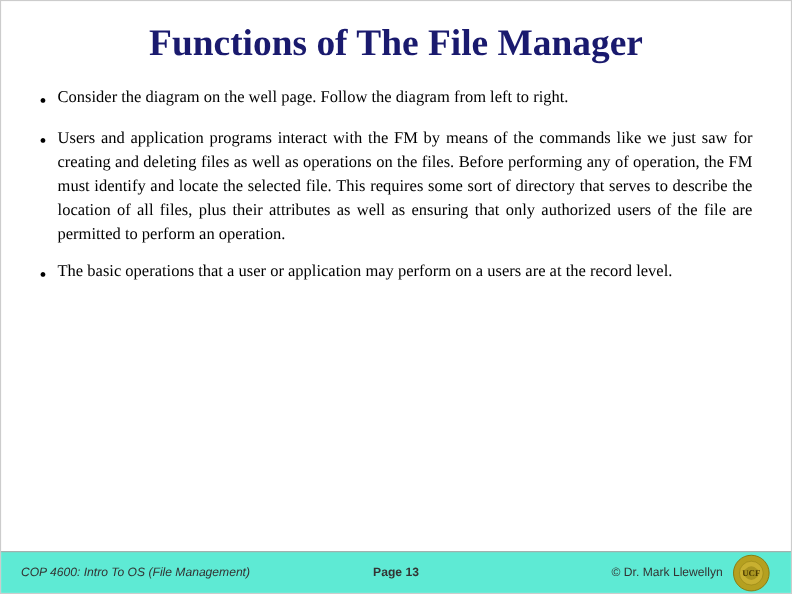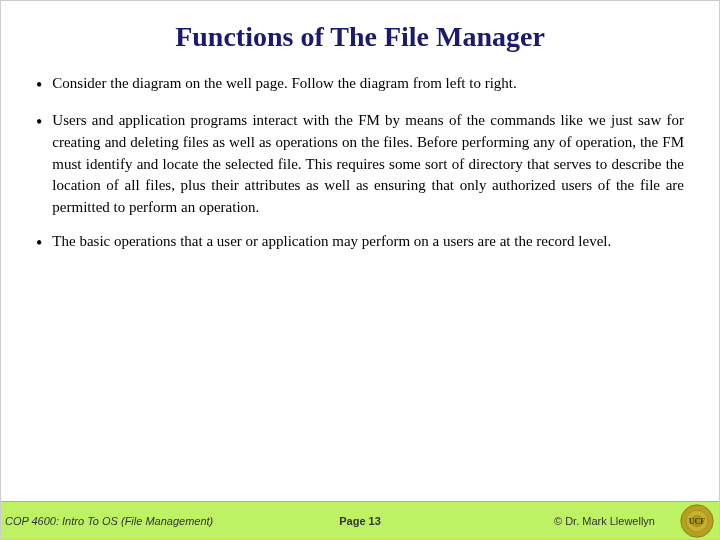--- a/index.html
+++ b/index.html
@@ -27,21 +27,21 @@
 
     .slide-content {
       flex: 1;
       padding: 20px 35px 10px 35px;
       display: flex;
       flex-direction: column;
     }
 
     .slide-title {
       text-align: center;
-      font-size: 28px;
+      font-size: 34px;
       font-weight: bold;
       color: #1a1a6e;
       margin-bottom: 20px;
       font-family: 'Times New Roman', Times, serif;
     }
 
     .bullet-list {
       list-style: none;
       display: flex;
       flex-direction: column;
@@ -63,26 +63,26 @@
       font-size: 18px;
       margin-top: -1px;
       color: #000000;
     }
 
     .bullet-text {
       flex: 1;
     }
 
     .slide-footer {
-      background: #bef264;
+      background: #5eead4;
       height: 38px;
       display: flex;
       align-items: center;
       justify-content: space-between;
-      padding: 0 4px;
+      padding: 0 18px;
       border-top: 1px solid #aaaaaa;
       position: relative;
     }
 
     .footer-left {
       font-size: 11px;
       color: #333333;
       font-style: italic;
       font-family: Arial, sans-serif;
     }
@@ -96,21 +96,21 @@
       transform: translateX(-50%);
       font-weight: bold;
     }
 
     .footer-right {
       font-size: 11px;
       color: #333333;
       font-family: Arial, sans-serif;
       display: flex;
       align-items: center;
-      gap: 24px;
+      gap: 8px;
     }
 
     .logo {
       width: 36px;
       height: 36px;
       position: relative;
     }
 
     .logo svg {
       width: 36px;

